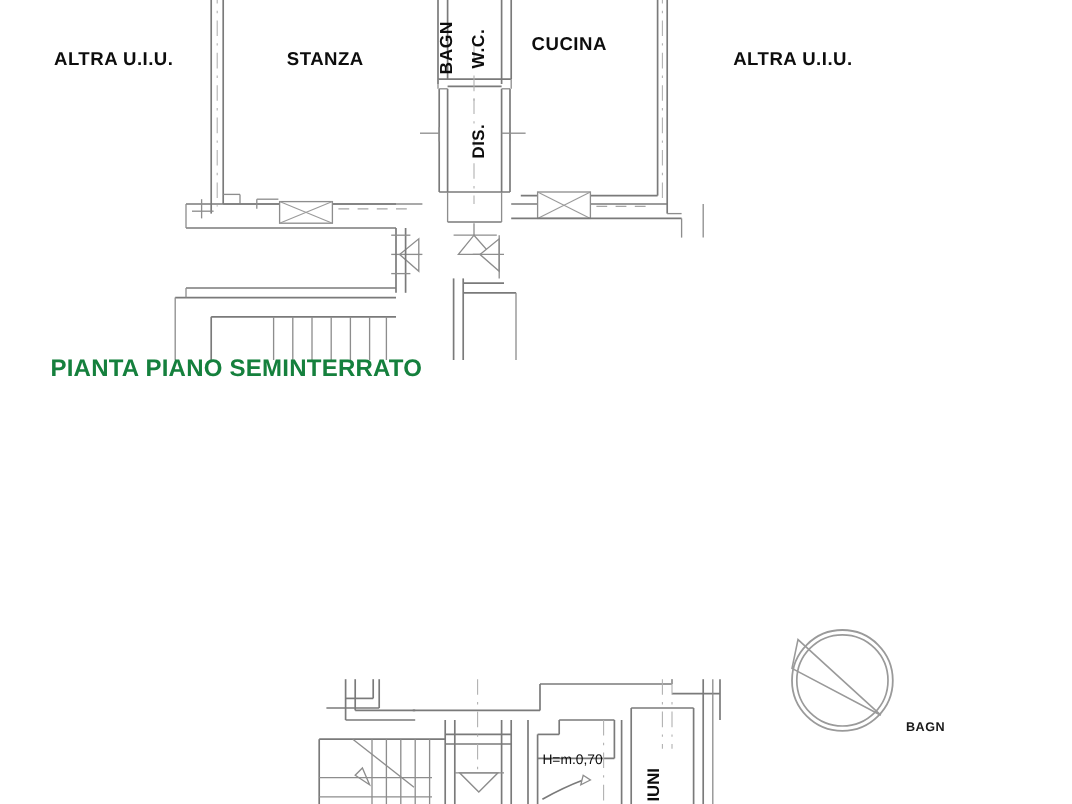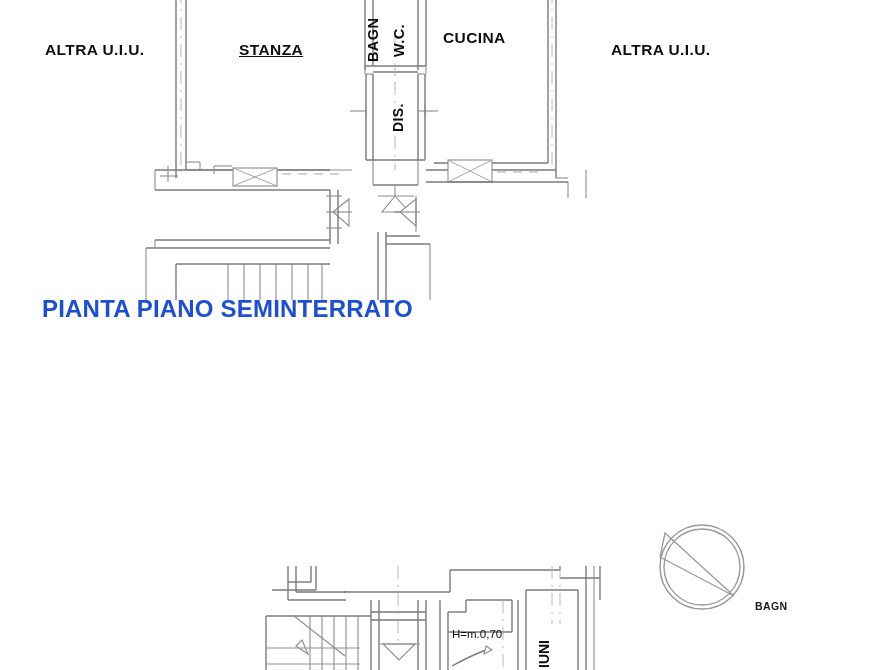--- a/index.html
+++ b/index.html
@@ -37,24 +37,24 @@
     white-space: nowrap;
     line-height: 1;
   }
   .room-label.vertical {
     transform-origin: 0 0;
     transform: rotate(-90deg);
   }
   .plan-title {
     position: absolute;
     font-family: "Liberation Sans", sans-serif;
-    font-size: 24px;
+    font-size: 20px;
     font-weight: 700;
     letter-spacing: 0.2px;
-    color: #1d4ed8;
+    color: #15803d;
     white-space: nowrap;
     line-height: 1;
   }
   .courtyard-label {
     position: absolute;
     font-family: "Liberation Sans", sans-serif;
     font-size: 15.5px;
     font-weight: 700;
     letter-spacing: 0.3px;
     color: #0d0d0d;
@@ -315,21 +315,21 @@
 
     <g>
       <circle cx="702" cy="567" r="42" fill="none" stroke="#9a9a9a" stroke-width="1.5"></circle>
       <circle cx="702" cy="567" r="38" fill="none" stroke="#9a9a9a" stroke-width="1.4"></circle>
       <polygon points="734,596 665,533 660,557" fill="none" stroke="#9a9a9a" stroke-width="1.3"></polygon>
     </g>
   </svg>
 
   <div class="room-label" style="left:45px; top:42px;">ALTRA U.I.U.</div>
 
-  <div class="room-label" style="left:239px; top:42px;text-decoration:underline;">STANZA</div>
+  <div class="room-label" style="left:239px; top:42px;">STANZA</div>
 
   <div class="room-label vertical" style="left:366px; top:62px; font-size:14.5px;">BAGN</div>
 
   <div class="room-label vertical" style="left:392px; top:57px; font-size:14.5px;">W.C.</div>
 
   <div class="room-label vertical" style="left:391px; top:132px; font-size:14px;">DIS.</div>
 
   <div class="room-label" style="left:443px; top:30px;">CUCINA</div>
 
   <div class="room-label" style="left:611px; top:42px;">ALTRA U.I.U.</div>

